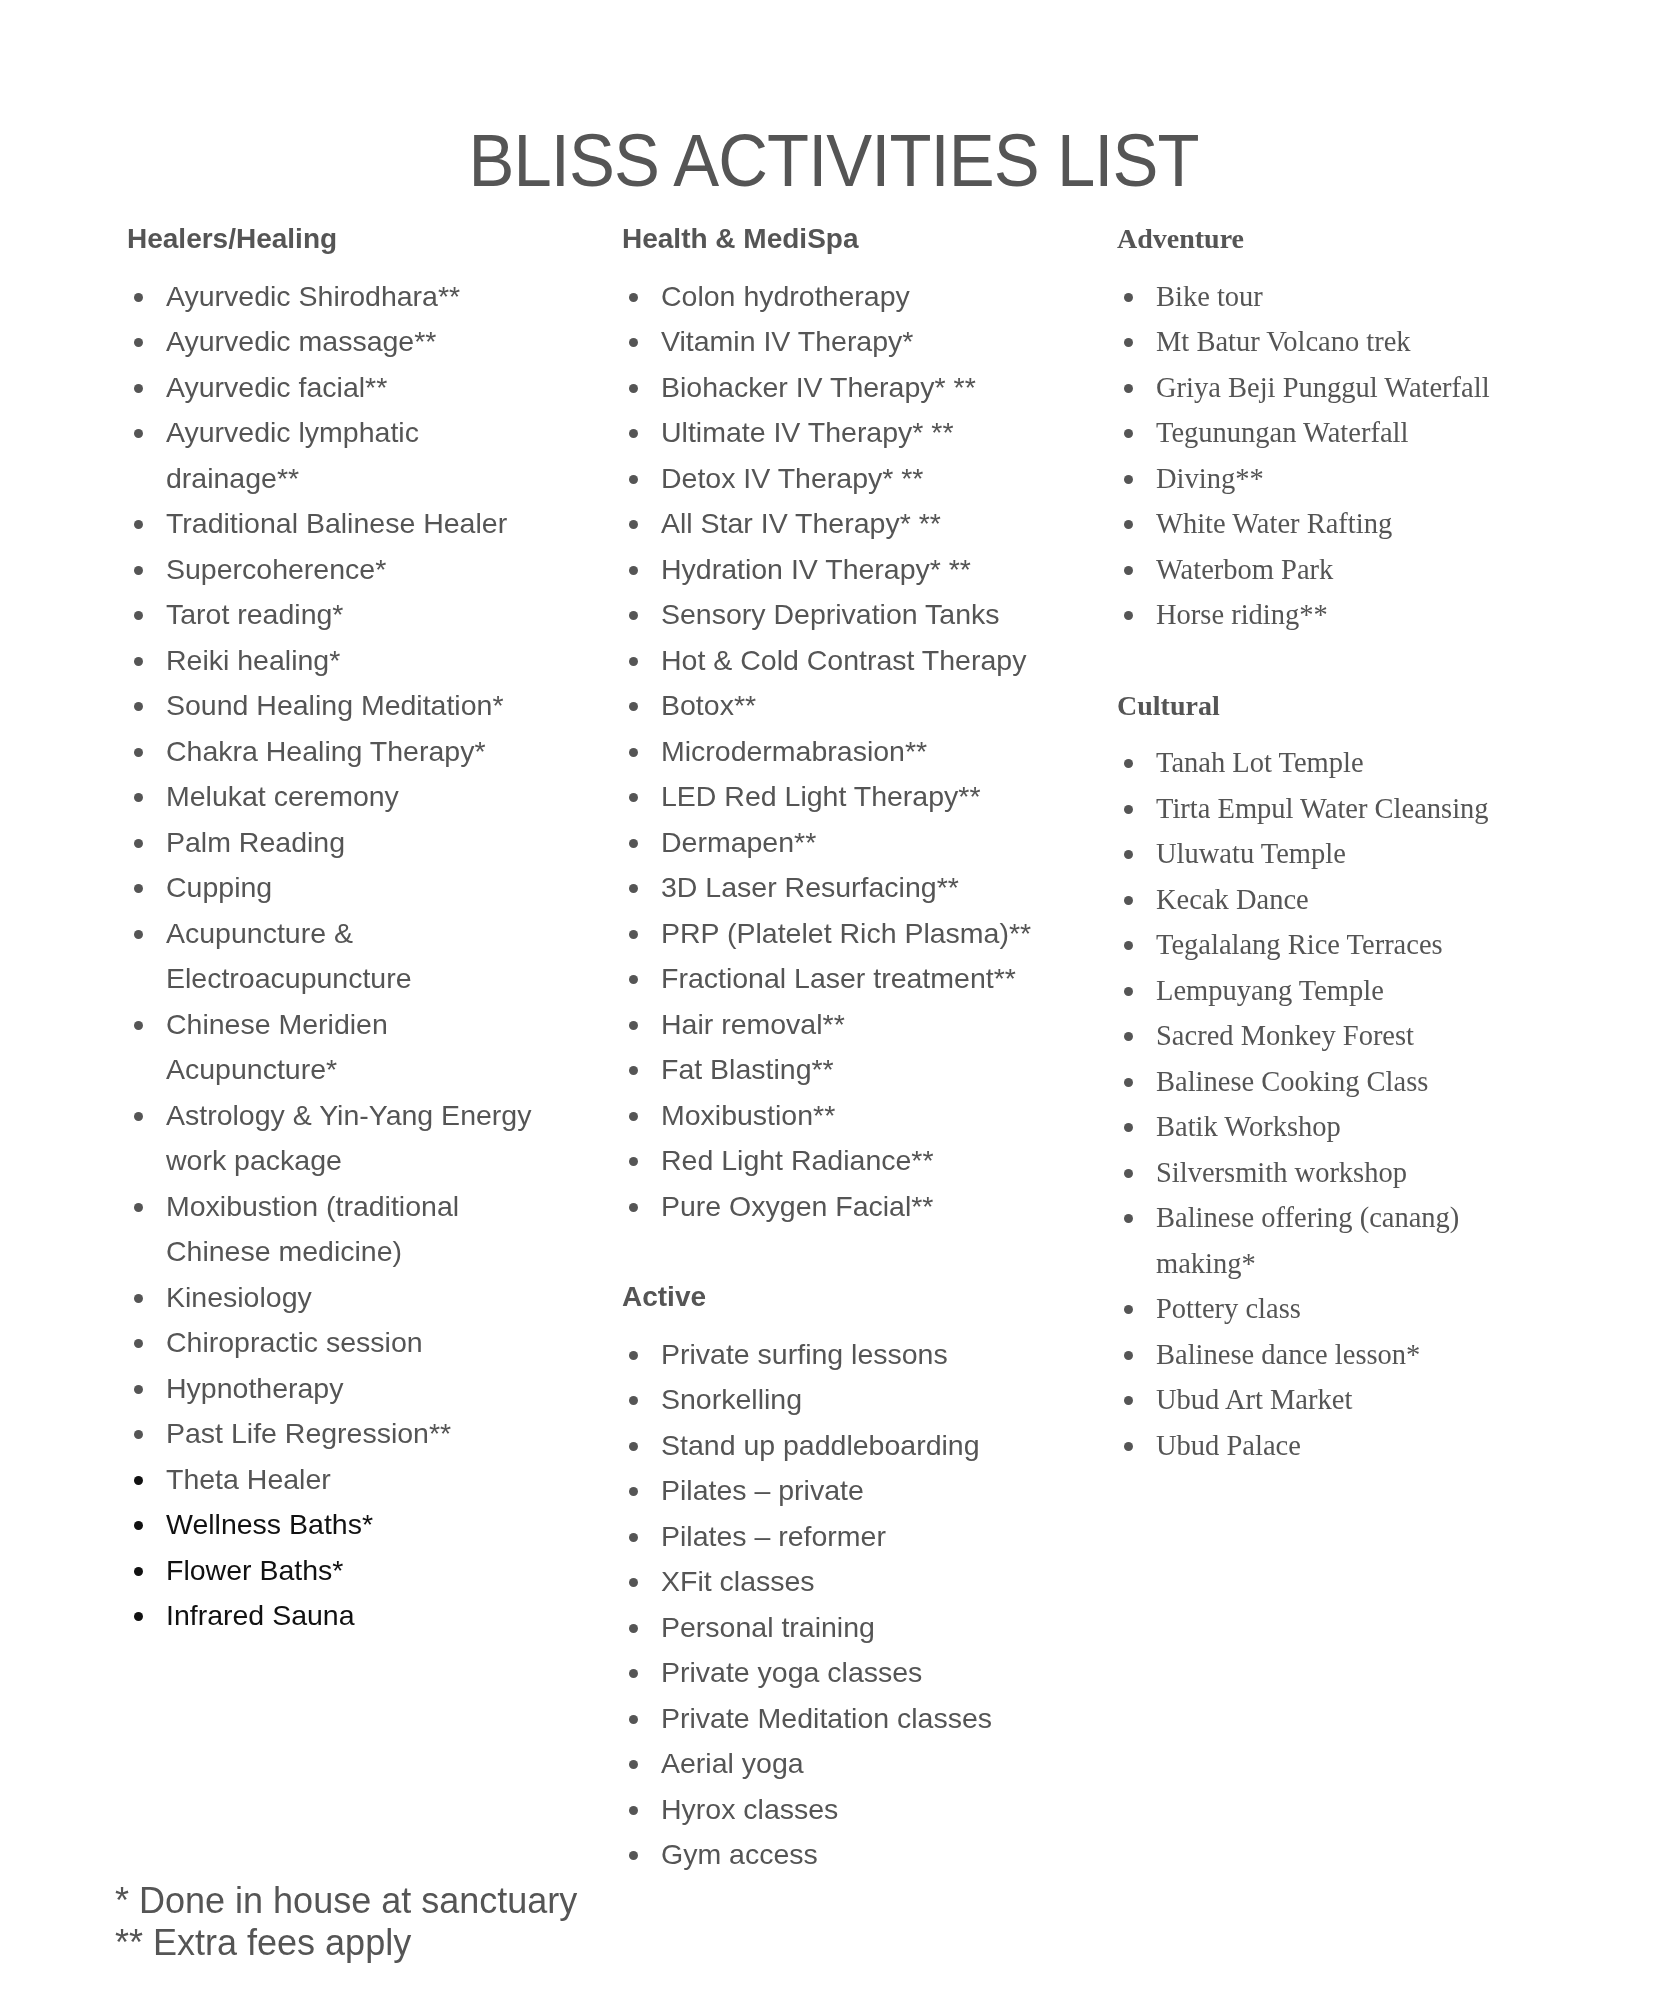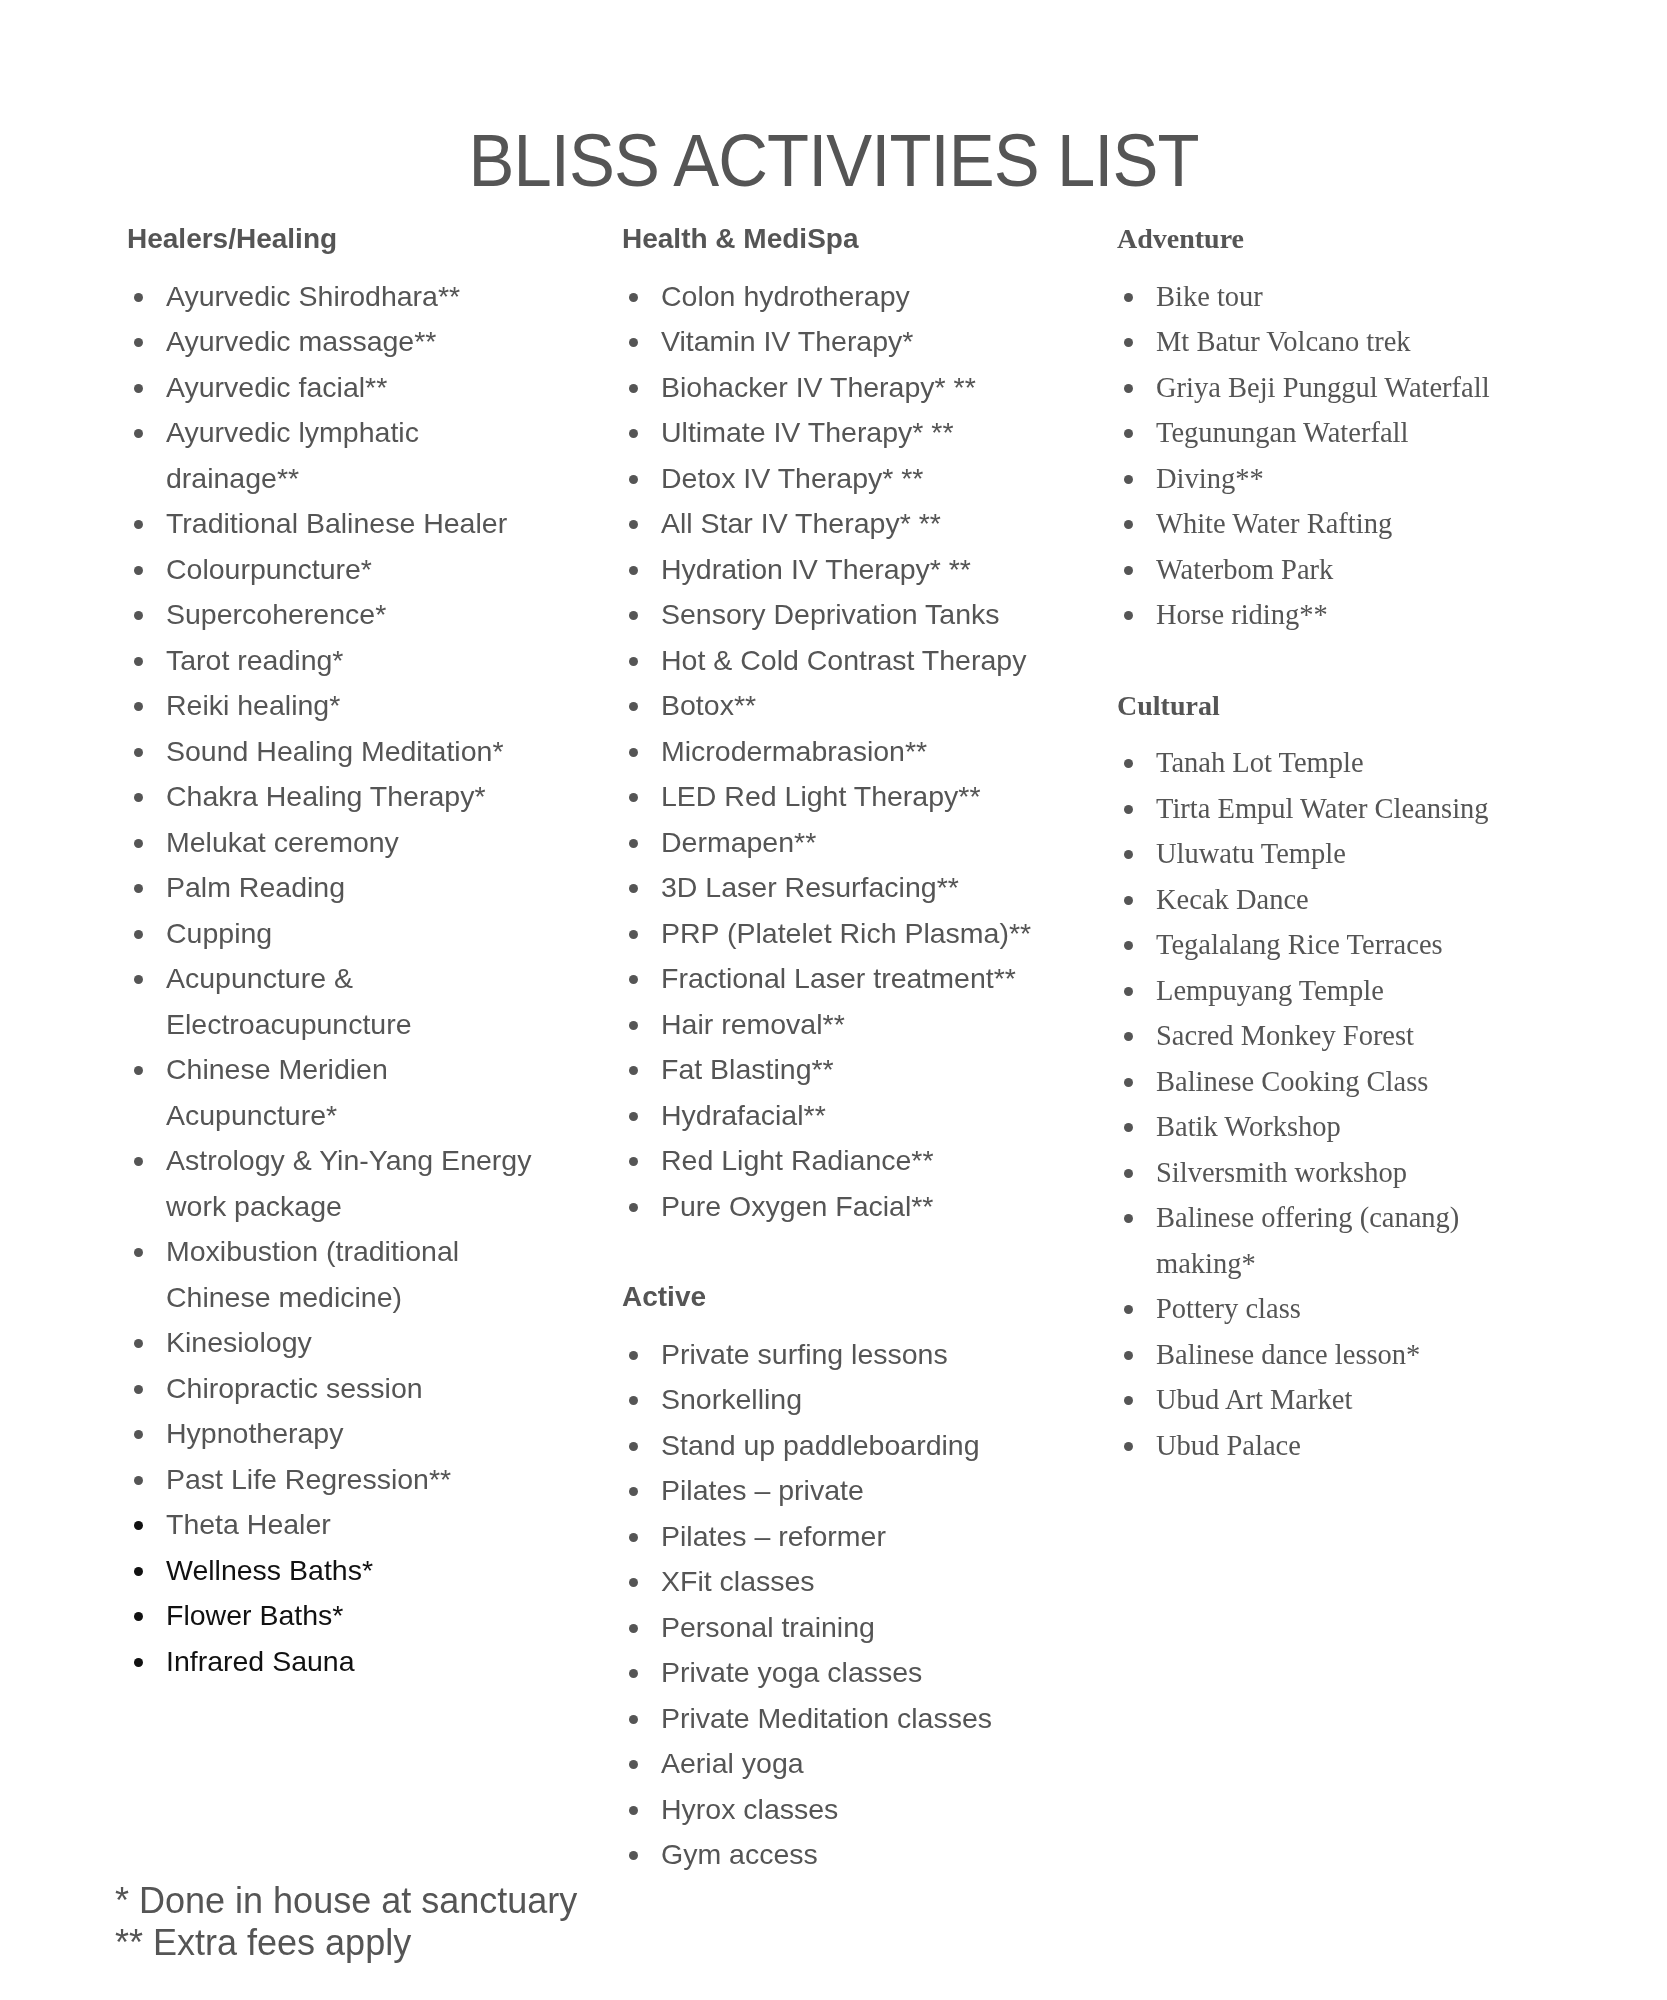--- a/index.html
+++ b/index.html
@@ -49,21 +49,20 @@
 
 <div class="col c1">
   <div class="section">
     <h2 class="section-title">Healers/Healing</h2>
     <ul class="items">
       <li><span class="bullet"></span><span>Ayurvedic Shirodhara**</span></li>
       <li><span class="bullet"></span><span>Ayurvedic massage**</span></li>
       <li><span class="bullet"></span><span>Ayurvedic facial**</span></li>
       <li style="width:290px"><span class="bullet"></span><span>Ayurvedic lymphatic drainage**</span></li>
       <li><span class="bullet"></span><span>Traditional Balinese Healer</span></li>
-      <li><span class="bullet"></span><span>Colourpuncture*</span></li>
       <li><span class="bullet"></span><span>Supercoherence*</span></li>
       <li><span class="bullet"></span><span>Tarot reading*</span></li>
       <li><span class="bullet"></span><span>Reiki healing*</span></li>
       <li><span class="bullet"></span><span>Sound Healing Meditation*</span></li>
       <li><span class="bullet"></span><span>Chakra Healing Therapy*</span></li>
       <li><span class="bullet"></span><span>Melukat ceremony</span></li>
       <li><span class="bullet"></span><span>Palm Reading</span></li>
       <li><span class="bullet"></span><span>Cupping</span></li>
       <li style="width:290px"><span class="bullet"></span><span>Acupuncture &amp; Electroacupuncture</span></li>
       <li style="width:290px"><span class="bullet"></span><span>Chinese Meridien Acupuncture*</span></li>
@@ -96,21 +95,21 @@
       <li><span class="bullet"></span><span>Hot &amp; Cold Contrast Therapy</span></li>
       <li><span class="bullet"></span><span>Botox**</span></li>
       <li><span class="bullet"></span><span>Microdermabrasion**</span></li>
       <li><span class="bullet"></span><span>LED Red Light Therapy**</span></li>
       <li><span class="bullet"></span><span>Dermapen**</span></li>
       <li><span class="bullet"></span><span>3D Laser Resurfacing**</span></li>
       <li><span class="bullet"></span><span>PRP (Platelet Rich Plasma)**</span></li>
       <li><span class="bullet"></span><span>Fractional Laser treatment**</span></li>
       <li><span class="bullet"></span><span>Hair removal**</span></li>
       <li><span class="bullet"></span><span>Fat Blasting**</span></li>
-      <li><span class="bullet"></span><span>Hydrafacial**</span></li>
+      <li><span class="bullet"></span><span>Moxibustion**</span></li>
       <li><span class="bullet"></span><span>Red Light Radiance**</span></li>
       <li><span class="bullet"></span><span>Pure Oxygen Facial**</span></li>
     </ul>
   </div>
   <div class="section">
     <h2 class="section-title">Active</h2>
     <ul class="items">
       <li><span class="bullet"></span><span>Private surfing lessons</span></li>
       <li><span class="bullet"></span><span>Snorkelling</span></li>
       <li><span class="bullet"></span><span>Stand up paddleboarding</span></li>

